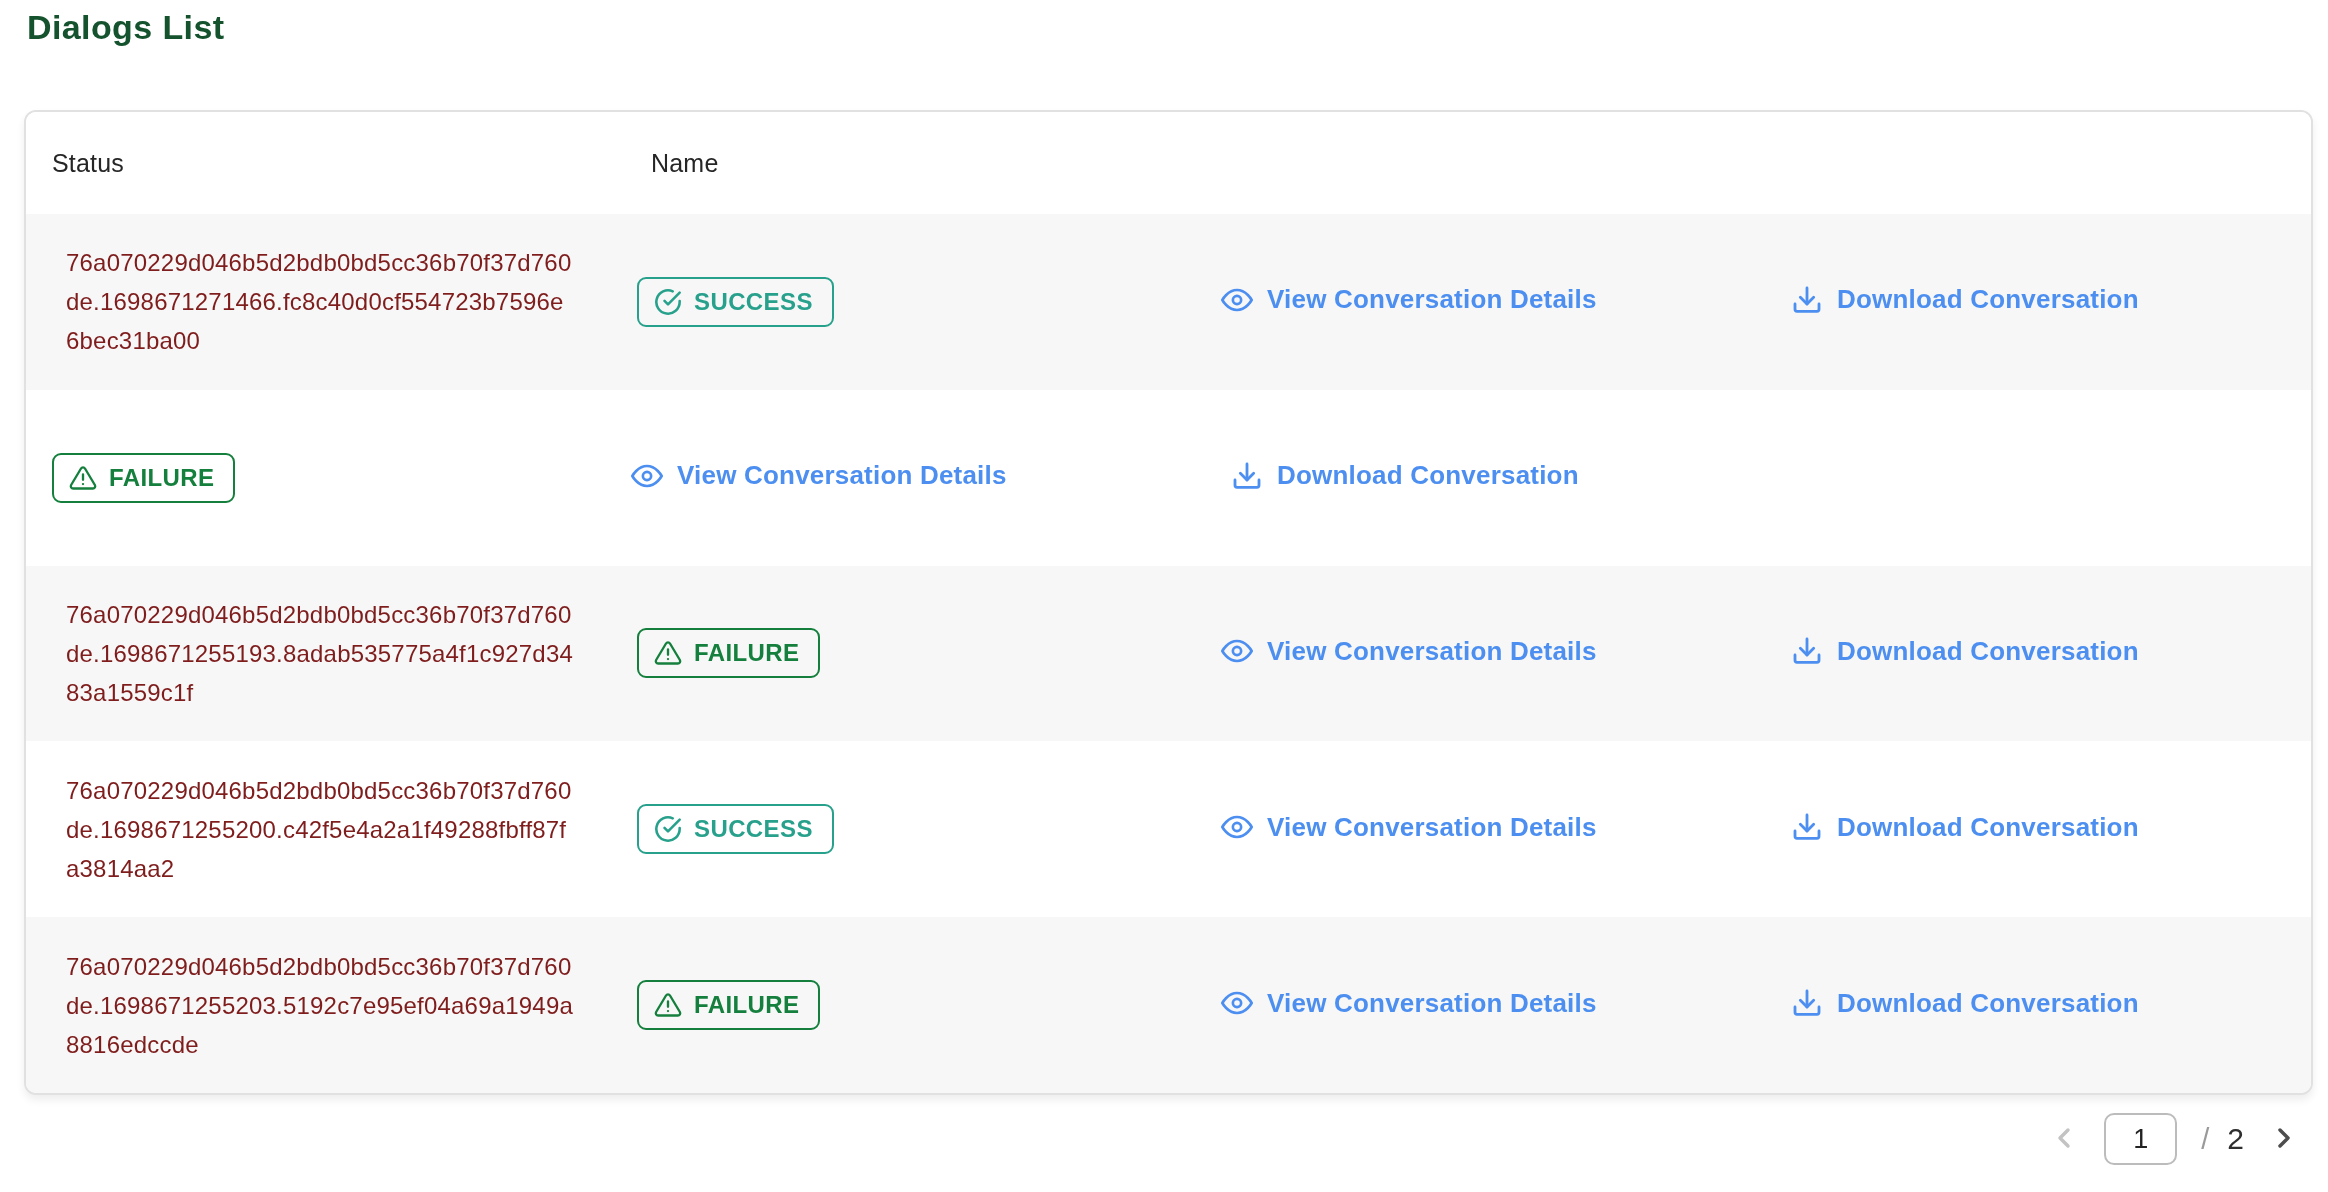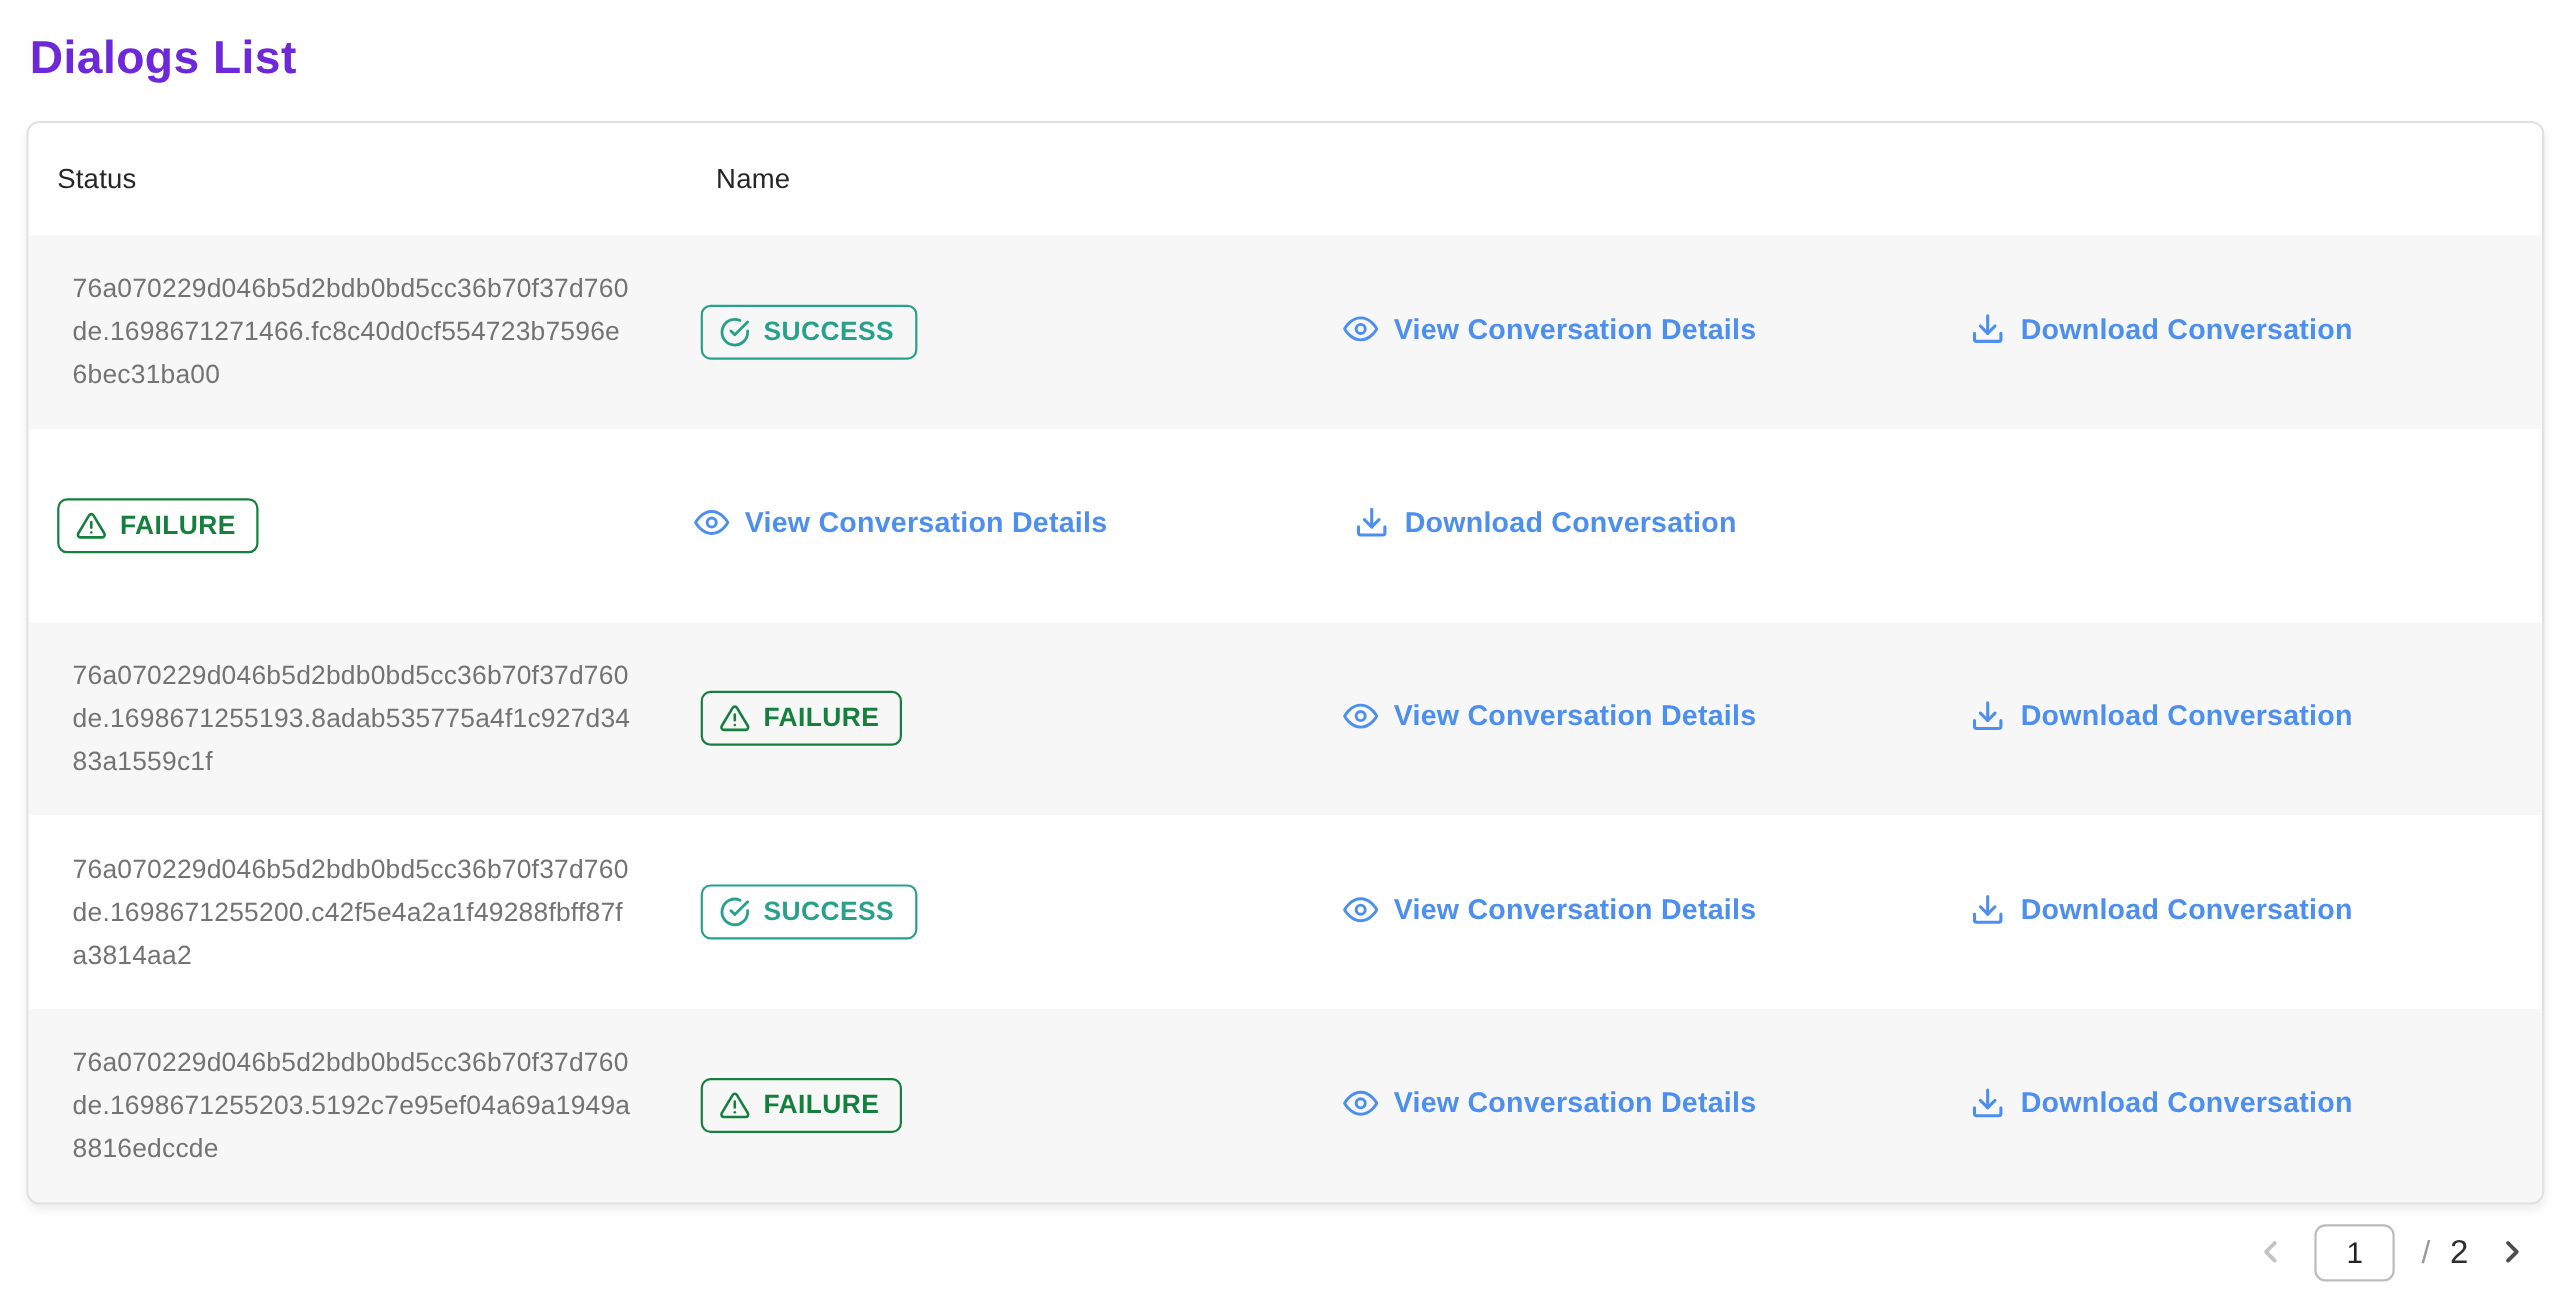--- a/index.html
+++ b/index.html
@@ -6,22 +6,22 @@
   html, body {
     width: 2328px; height: 1192px;
     background: #ffffff;
     font-family: "Liberation Sans", "DejaVu Sans", sans-serif;
     overflow: hidden;
     position: relative;
   }
 
   
   .page-title {
-    position: absolute; left: 27px; top: 28px;
-    font-size: 42px; font-weight: 800; color: #6d28d9;
+    position: absolute; left: 27px; top: 8px;
+    font-size: 34px; font-weight: 800; color: #14532d;
     letter-spacing: 0.4px;
   }
 
   
   .card {
     position: absolute; left: 24px; top: 110px;
     width: 2289px; height: 985px;
     background: #ffffff;
     border: 2px solid #e1e1e1;
     border-radius: 12px;
@@ -41,21 +41,21 @@
   }
   .th.col-name { padding-left: 40px; }
   .th.col-status { padding-left: 26px; }
   .data-row { flex: 1; }
   .data-row.odd  { background: #f7f7f7; }
   .data-row.even { background: #ffffff; }
 
   .cell-name { padding-left: 40px; }
   .cell-name .name-text {
     display: inline-block; max-width: 508px;
-    font-size: 24px; line-height: 39px; color: #737373;
+    font-size: 24px; line-height: 39px; color: #7f1d1d;
     word-break: break-all; letter-spacing: 0.2px;
   }
   .cell-status { padding-left: 26px; }
   .cell-view { padding-left: 20px; }
   .cell-download { padding-left: 30px; }
 
   
   .badge {
     display: inline-flex; align-items: center; gap: 12px;
     border: 2px solid currentColor; border-radius: 9px;

